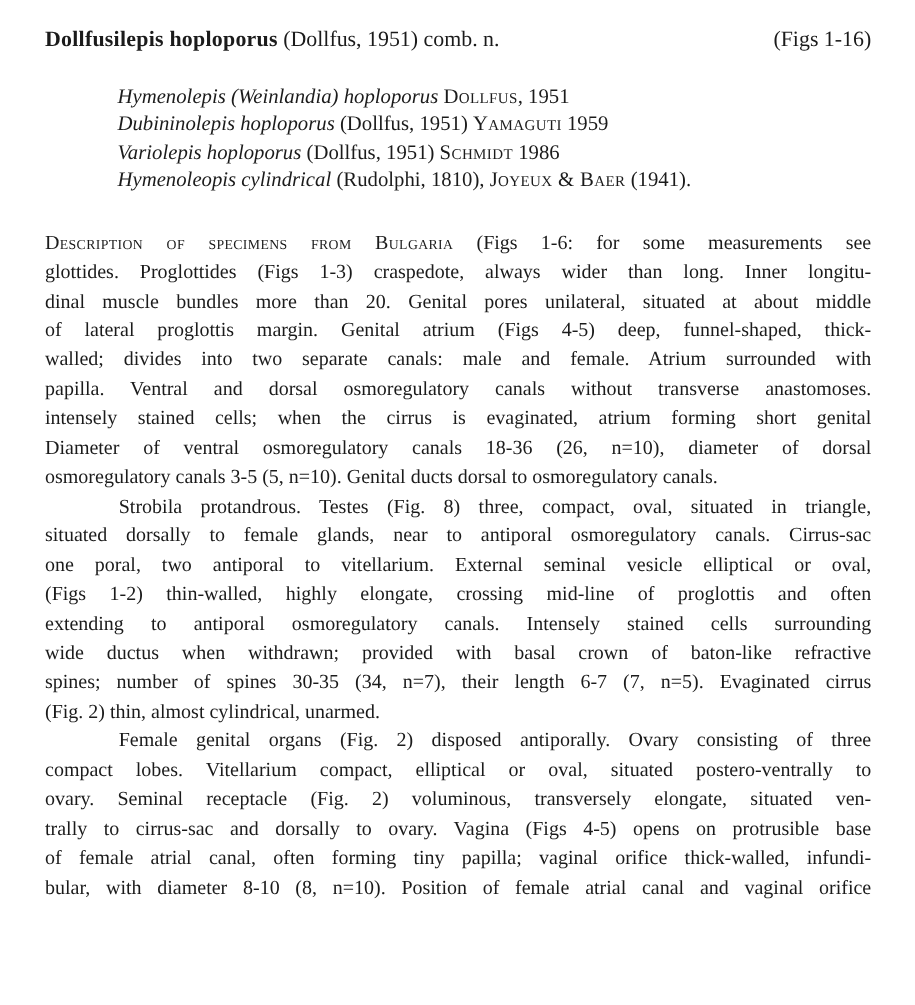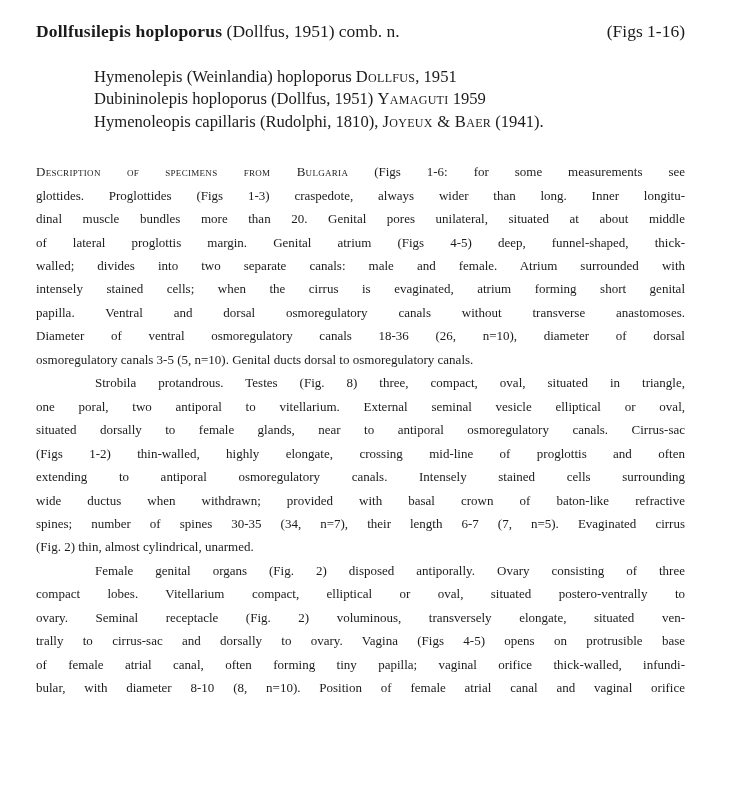--- a/index.html
+++ b/index.html
@@ -8,49 +8,50 @@
     background: #ffffff;
   }
   .page {
     position: relative;
     width: 732px;
     height: 804px;
     box-sizing: border-box;
     background: #ffffff;
     color: #1b1b1b;
     font-family: "Liberation Serif", serif;
-    padding: 21px 47px 0 36px;
+    padding: 21px 35px 0 36px;
     overflow: hidden;
   }
   .heading {
     display: flex;
     justify-content: space-between;
     align-items: baseline;
     font-size: 17.5px;
     line-height: 20px;
     white-space: nowrap;
   }
   .species-bold {
     font-weight: bold;
     letter-spacing: 0.2px;
   }
   .synonymy {
     margin: 25px 0 0 58px;
     font-size: 16.6px;
     line-height: 22.4px;
   }
   .syn-line .name {
+    font-style: italic;
   }
   .sc {
     font-variant: small-caps;
     letter-spacing: 0.3px;
   }
   .body-text {
     margin-top: 27px;
-    font-size: 13px;
+    font-size: 16px;
     line-height: 23.45px;
   }
   .bl {
     text-align: justify;
     text-align-last: justify;
   }
   .bl.last {
     text-align-last: left;
   }
   .bl.indent {
@@ -63,41 +64,42 @@
 <div class="page">
 
   <div class="heading">
     <div><span class="species-bold">Dollfusilepis hoploporus</span><span> (Dollfus, 1951) comb. n.</span></div>
     <div>(Figs 1-16)</div>
   </div>
 
   <div class="synonymy">
     <div class="syn-line"><span class="name">Hymenolepis (Weinlandia) hoploporus</span><span> </span><span class="sc">Dollfus</span><span>, 1951</span></div>
     <div class="syn-line"><span class="name">Dubininolepis hoploporus</span><span> (Dollfus, 1951) </span><span class="sc">Yamaguti</span><span> 1959</span></div>
-    <div class="syn-line"><span class="name">Hymenoleopis capillaris</span><span> (Rudolphi, 1810), </span><span class="sc">Joyeux &amp; Baer</span><span> (1941).</span></div>
+    <div class="syn-line"><span class="name">Variolepis hoploporus</span><span> (Dollfus, 1951) </span><span class="sc">Schmidt</span><span> 1986</span></div>
+    <div class="syn-line"><span class="name">Hymenoleopis cylindrical</span><span> (Rudolphi, 1810), </span><span class="sc">Joyeux &amp; Baer</span><span> (1941).</span></div>
   </div>
 
   <div class="body-text">
 
     <div class="para">
       <div class="bl"><span class="sc">Description of specimens from Bulgaria</span><span> (Figs 1-6: for some measurements see</span></div>
       <div class="bl">glottides. Proglottides (Figs 1-3) craspedote, always wider than long. Inner longitu-</div>
       <div class="bl">dinal muscle bundles more than 20. Genital pores unilateral, situated at about middle</div>
       <div class="bl">of lateral proglottis margin. Genital atrium (Figs 4-5) deep, funnel-shaped, thick-</div>
       <div class="bl">walled; divides into two separate canals: male and female. Atrium surrounded with</div>
+      <div class="bl">papilla. Ventral and dorsal osmoregulatory canals without transverse anastomoses.</div>
       <div class="bl">intensely stained cells; when the cirrus is evaginated, atrium forming short genital</div>
-      <div class="bl">papilla. Ventral and dorsal osmoregulatory canals without transverse anastomoses.</div>
       <div class="bl">Diameter of ventral osmoregulatory canals 18-36 (26, n=10), diameter of dorsal</div>
       <div class="bl last">osmoregulatory canals 3-5 (5, n=10). Genital ducts dorsal to osmoregulatory canals.</div>
     </div>
 
     <div class="para">
       <div class="bl indent">Strobila protandrous. Testes (Fig. 8) three, compact, oval, situated in triangle,</div>
+      <div class="bl">situated dorsally to female glands, near to antiporal osmoregulatory canals. Cirrus-sac</div>
       <div class="bl">one poral, two antiporal to vitellarium. External seminal vesicle elliptical or oval,</div>
-      <div class="bl">situated dorsally to female glands, near to antiporal osmoregulatory canals. Cirrus-sac</div>
       <div class="bl">(Figs 1-2) thin-walled, highly elongate, crossing mid-line of proglottis and often</div>
       <div class="bl">extending to antiporal osmoregulatory canals. Intensely stained cells surrounding</div>
       <div class="bl">wide ductus when withdrawn; provided with basal crown of baton-like refractive</div>
       <div class="bl">spines; number of spines 30-35 (34, n=7), their length 6-7 (7, n=5). Evaginated cirrus</div>
       <div class="bl last">(Fig. 2) thin, almost cylindrical, unarmed.</div>
     </div>
 
     <div class="para">
       <div class="bl indent">Female genital organs (Fig. 2) disposed antiporally. Ovary consisting of three</div>
       <div class="bl">compact lobes. Vitellarium compact, elliptical or oval, situated postero-ventrally to</div>

